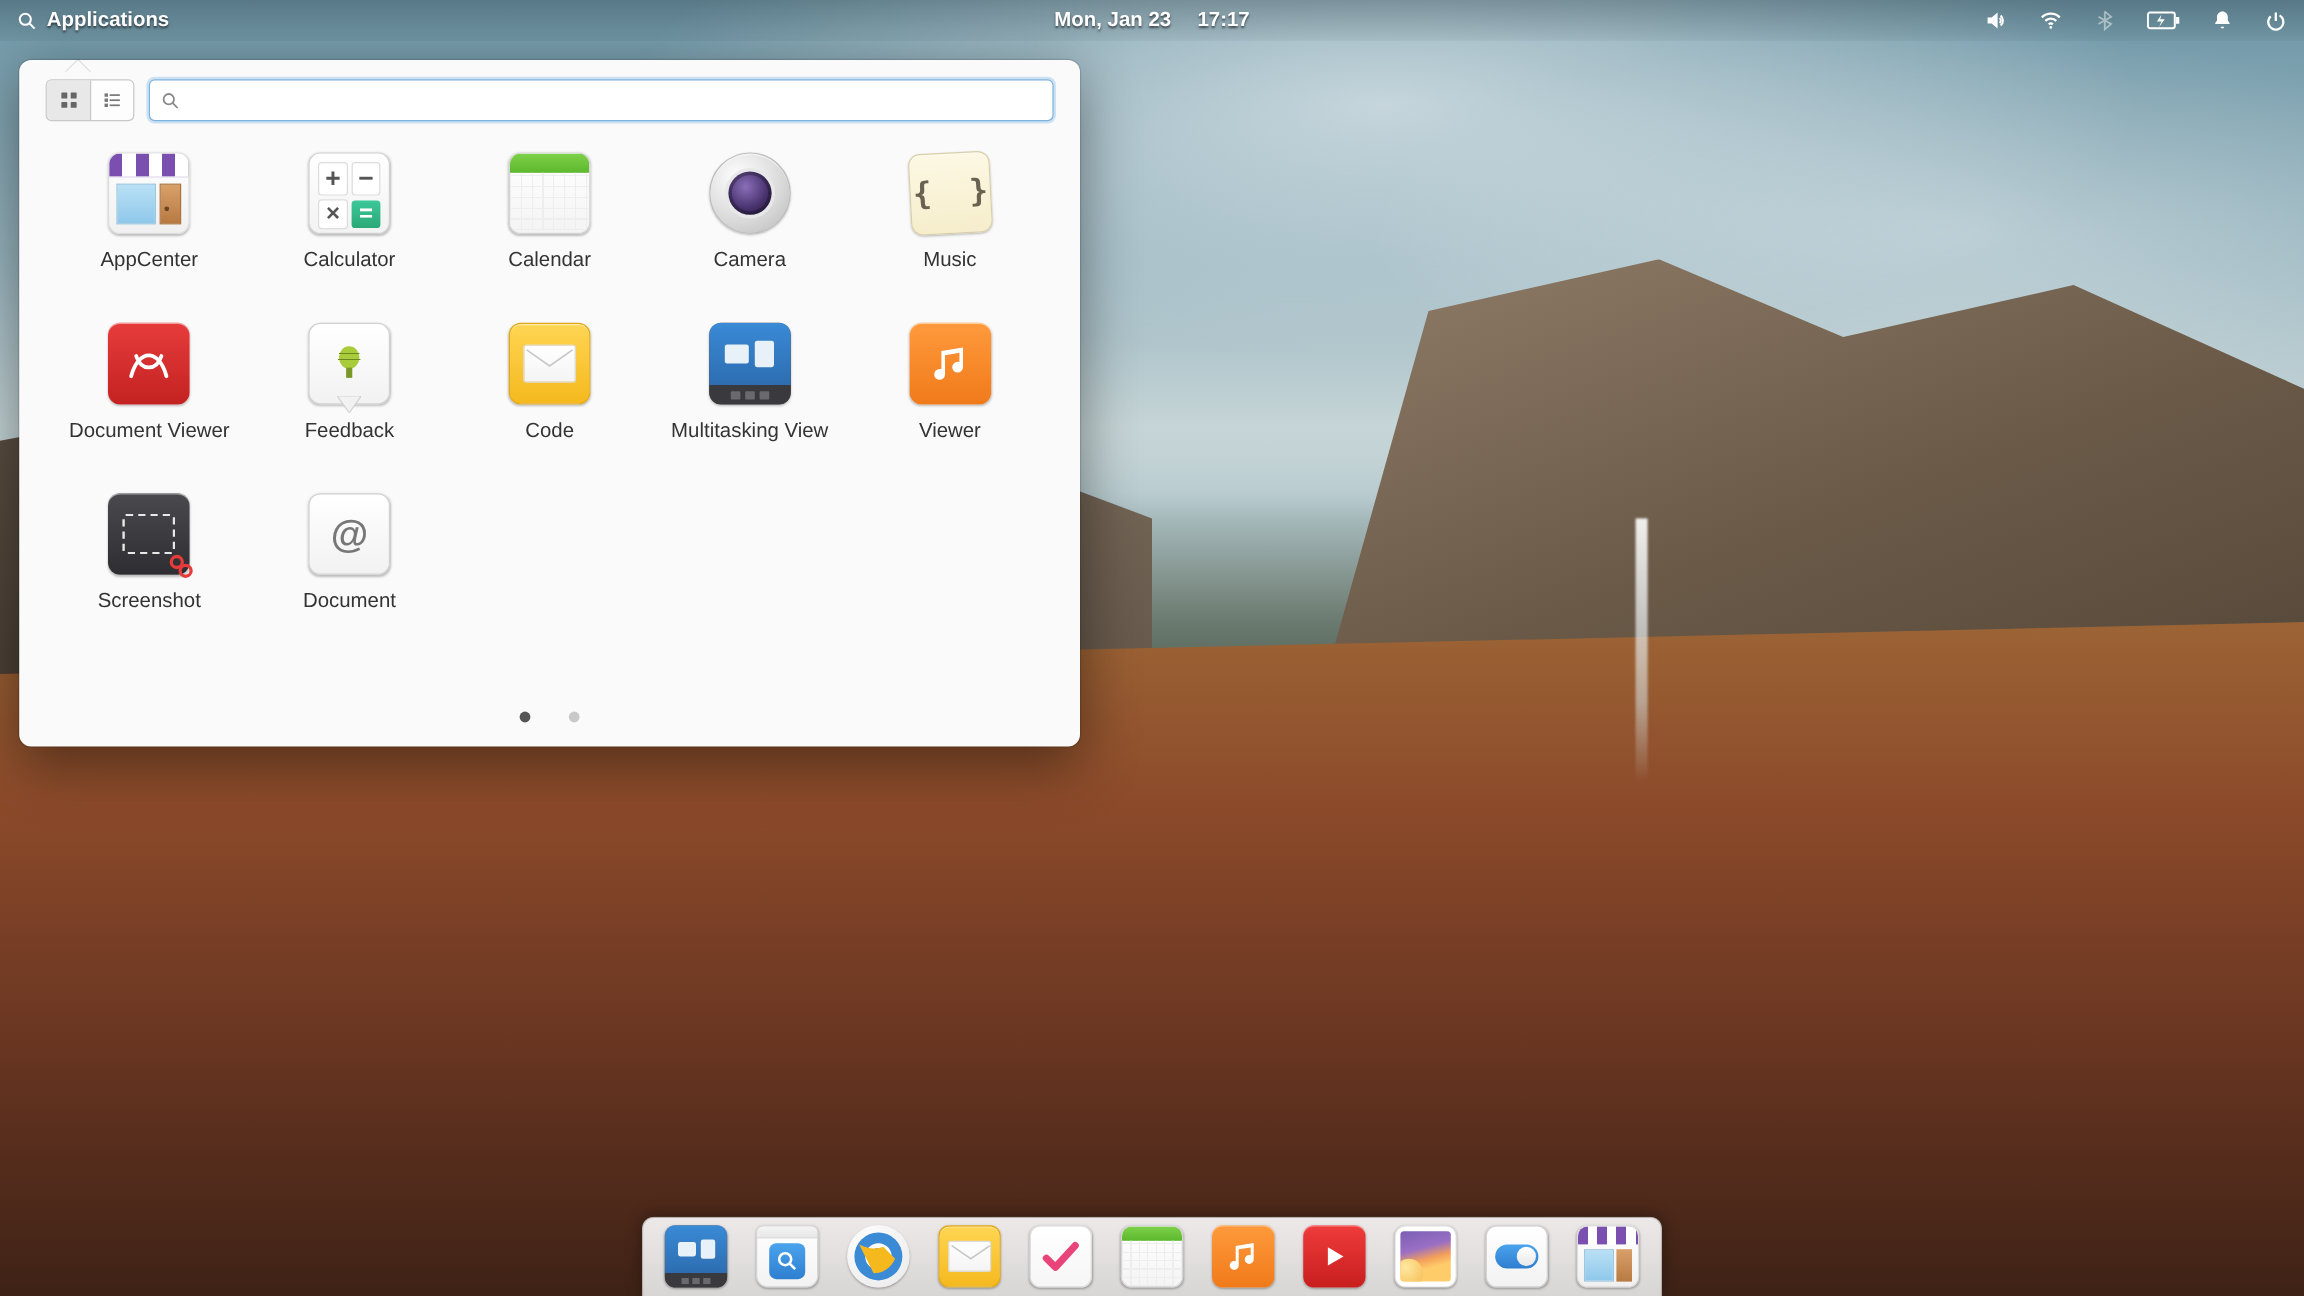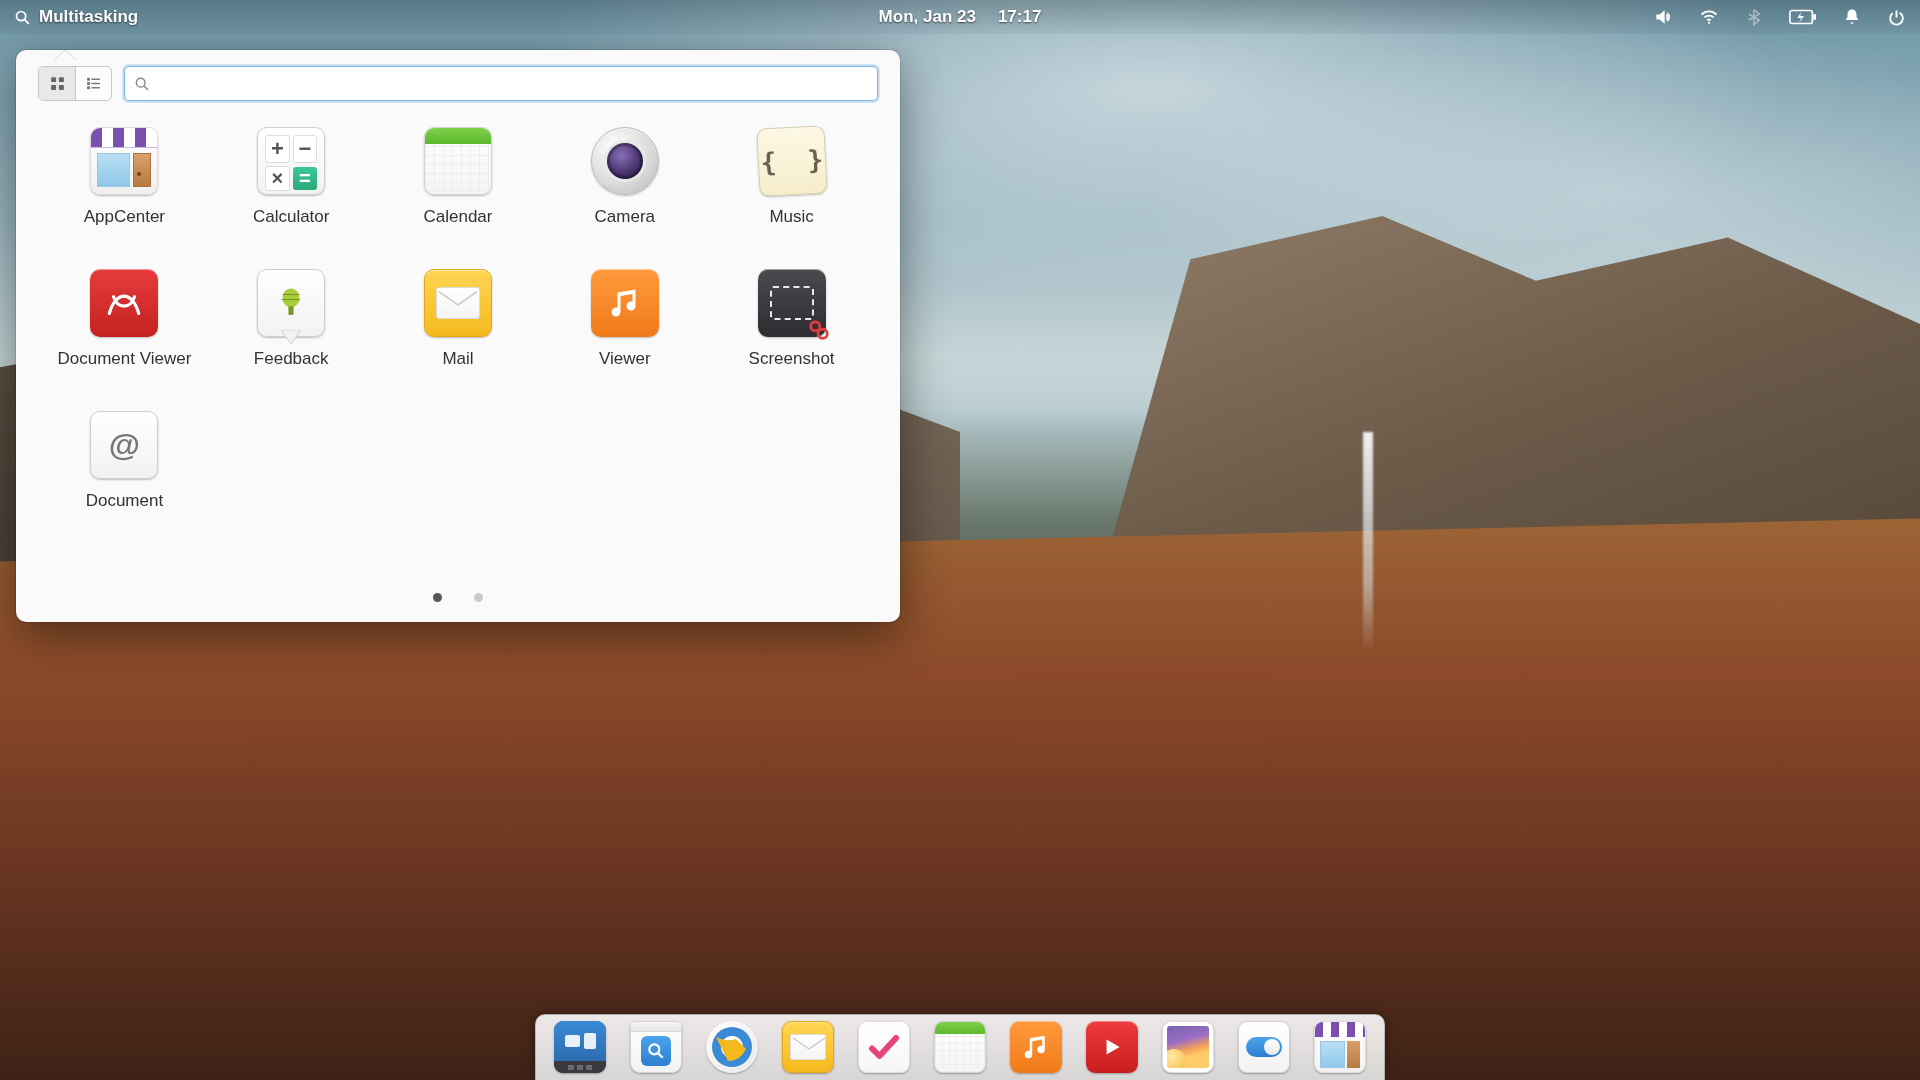--- a/index.html
+++ b/index.html
@@ -130,21 +130,21 @@
 <div class="bg-layer bg-mtn-left"></div>
 <div class="bg-layer bg-valley"></div>
 <div class="bg-waterfall"></div>
 
 <div class="panel">
   <div class="panel-left">
     <svg width="17" height="17" viewBox="0 0 24 24" fill="none" stroke="#fff" stroke-width="2.4">
         <circle cx="10" cy="10" r="6.5"></circle>
         <line x1="15" y1="15" x2="21" y2="21"></line>
       </svg>
-    <span>Multitasking</span>
+    <span>Applications</span>
   </div>
   <div class="panel-center">
     <span>Mon, Jan 23</span>
     <span>17:17</span>
   </div>
   <div class="panel-right">
     <span>
       <svg width="20" height="20" viewBox="0 0 24 24" fill="#fff">
           <path d="M4 9v6h4l6 5V4L8 9H4z"></path>
           <path d="M17 7c1.5 1.4 2.4 3.1 2.4 5s-.9 3.6-2.4 5" fill="none" stroke="#fff" stroke-width="2"></path>
@@ -287,23 +287,37 @@
 
 
     <div class="app">
       <div class="app-icon ic-mail">
         <div style="width:44px;height:32px;background:linear-gradient(#fff,#f4f4f4);border:1px solid #dcdcdc;border-radius:3px;display:flex;align-items:center;justify-content:center;">
           <svg width="44" height="32" viewBox="0 0 44 32">
               <path d="M2 4l20 14L42 4" fill="none" stroke="#c8c8c8" stroke-width="1.5"></path>
             </svg>
         </div>
       </div>
-      <span class="app-label">Mail</span>
-    </div>
-
+      <span class="app-label">Code</span>
+    </div>
+
+    <div class="app">
+      <div class="app-icon ic-dark" style="flex-direction:column;gap:0;padding:0;overflow:hidden;">
+        <div style="flex:1;background:linear-gradient(#3a8ad6,#2d6db0);display:flex;align-items:center;justify-content:center;gap:5px;width:100%;">
+          <div style="width:20px;height:16px;background:#e8f0f8;border-radius:2px;"></div>
+          <div style="width:16px;height:22px;background:#e8f0f8;border-radius:2px;"></div>
+        </div>
+        <div style="height:16px;width:100%;background:#3a3a3e;display:flex;align-items:center;justify-content:center;gap:4px;">
+          <div style="width:8px;height:7px;background:#6a6a6e;border-radius:1px;"></div>
+          <div style="width:8px;height:7px;background:#6a6a6e;border-radius:1px;"></div>
+          <div style="width:8px;height:7px;background:#6a6a6e;border-radius:1px;"></div>
+        </div>
+      </div>
+      <span class="app-label">Multitasking View</span>
+    </div>
 
     <div class="app">
       <div class="app-icon ic-orange">
         <svg width="36" height="36" viewBox="0 0 24 24" fill="#fff">
             <path d="M9 18a3 3 0 11-3-3c.35 0 .69.06 1 .17V5l12-2v11a3 3 0 11-3-3c.35 0 .69.06 1 .17V6l-8 1.3V18z"></path>
           </svg>
       </div>
       <span class="app-label">Viewer</span>
     </div>
 

